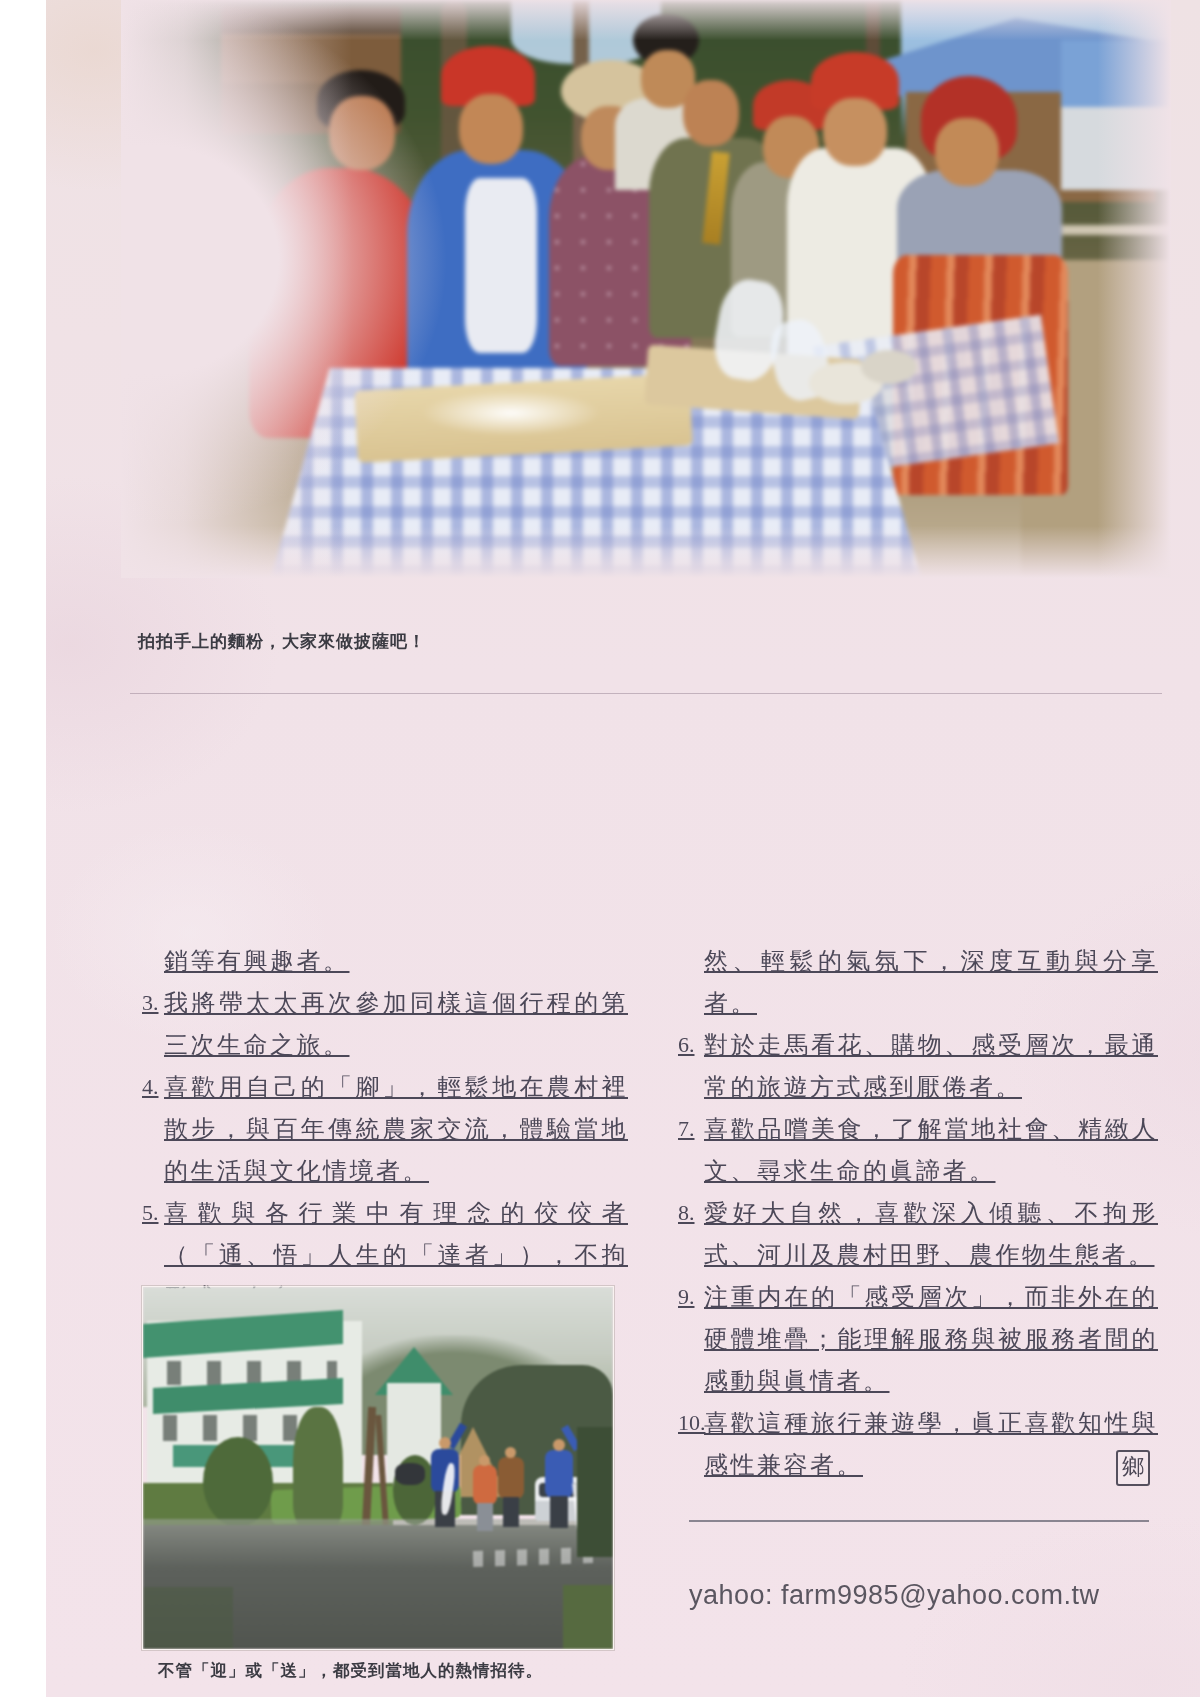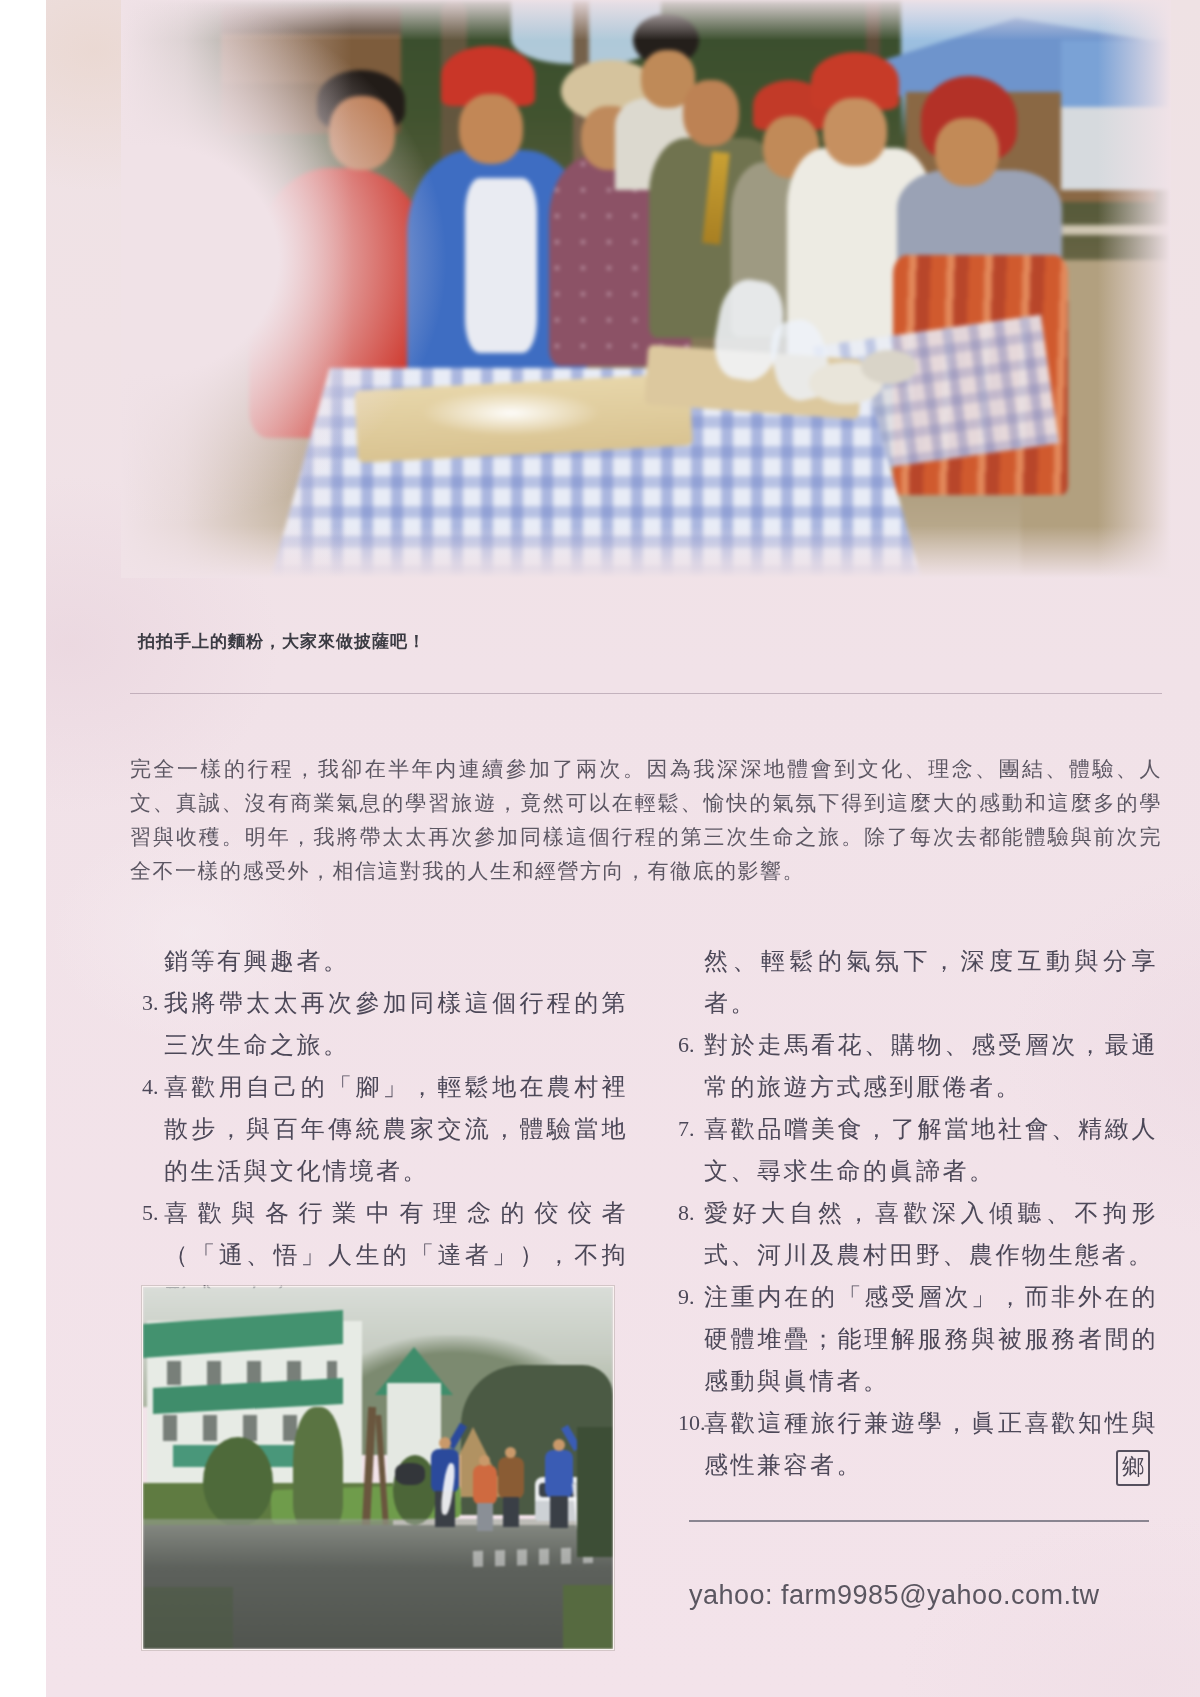--- a/index.html
+++ b/index.html
@@ -82,21 +82,21 @@
   
   .caption{position:absolute;font-weight:bold;color:#3b3b43;letter-spacing:1px;}
   .top-caption{left:92px;top:630px;font-size:17px;}
   .rule1{position:absolute;left:84px;top:693px;width:1032px;height:1px;background:rgba(150,130,145,.5);}
   .headline{position:absolute;left:84px;top:700px;width:1032px;display:flex;align-items:baseline;}
   .title{font-size:27px;font-weight:bold;color:#b23a52;letter-spacing:2px;}
   .attribution{font-size:16.5px;color:#4e4955;margin-left:14px;letter-spacing:1.5px;font-weight:500;}
   .testimonial-body{position:absolute;left:84px;top:752px;width:1032px;margin:0;
     font-size:21px;line-height:34px;letter-spacing:1.5px;color:#5c5763;text-align:justify;}
   .col{position:absolute;top:940px;font-family:"Liberation Serif",serif;color:#4c4858;
-    font-size:24px;line-height:42px;letter-spacing:2.5px;}
+    font-size:24px;line-height:42px;letter-spacing:2.5px;text-decoration:underline;}
   .left-col{left:96px;width:486px;}
   .right-col{left:632px;width:480px;}
   .li{display:flex;}
   .num{flex:none;width:26px;font-size:22px;letter-spacing:0;}
   .left-col .num{width:22px;}
   .txt{flex:1;text-align:justify;}
   .seal{position:absolute;left:1070px;top:1450px;width:30px;height:32px;border:2px solid #55505e;
     border-radius:3px;font-family:"Liberation Serif",serif;font-size:22px;line-height:30px;text-align:center;
     color:#4a4554;background:rgba(255,255,255,.15);}
   
@@ -213,21 +213,20 @@
       <div class="bowl2"></div>
     </div>
     <div class="fade-overlay"></div>
   </figure>
 
   <div class="caption top-caption">拍拍手上的麵粉，大家來做披薩吧！</div>
 
   <div class="rule1"></div>
 
 
-  <p class="testimonial-body">完全一樣的行程，我卻在半年内連續參加了兩次。因為我深深地體會到文化、理念、團結、體驗、人文、真誠、沒有商業氣息的學習旅遊，竟然可以在輕鬆、愉快的氣氛下得到這麼大的感動和這麼多的學習與收穫。明年，我將帶太太再次參加同樣這個行程的第三次生命之旅。除了每次去都能體驗與前次完全不一樣的感受外，相信這對我的人生和經營方向，有徹底的影響。</p>
 
   <div class="col left-col">
     <div class="li">
       <span class="num"></span>
       <span class="txt">銷等有興趣者。</span>
     </div>
     <div class="li">
       <span class="num">3.</span>
       <span class="txt">我將帶太太再次參加同樣這個行程的第三次生命之旅。</span>
     </div>
@@ -312,16 +311,17 @@
       <div class="b-p4l"></div>
       <div class="b-p4a"></div>
       <div class="b-p4h"></div>
       <div class="b-umb2"></div>
       <div class="b-hedge"></div>
       <div class="b-grassR"></div>
       <div class="b-fgl"></div>
     </div>
   </figure>
 
+  <div class="caption bottom-caption">不管「迎」或「送」，都受到當地人的熱情招待。</div>
 
   <div class="rule3"></div>
   <div class="email">yahoo: farm9985@yahoo.com.tw</div>
 </div>
 
 </body></html>

